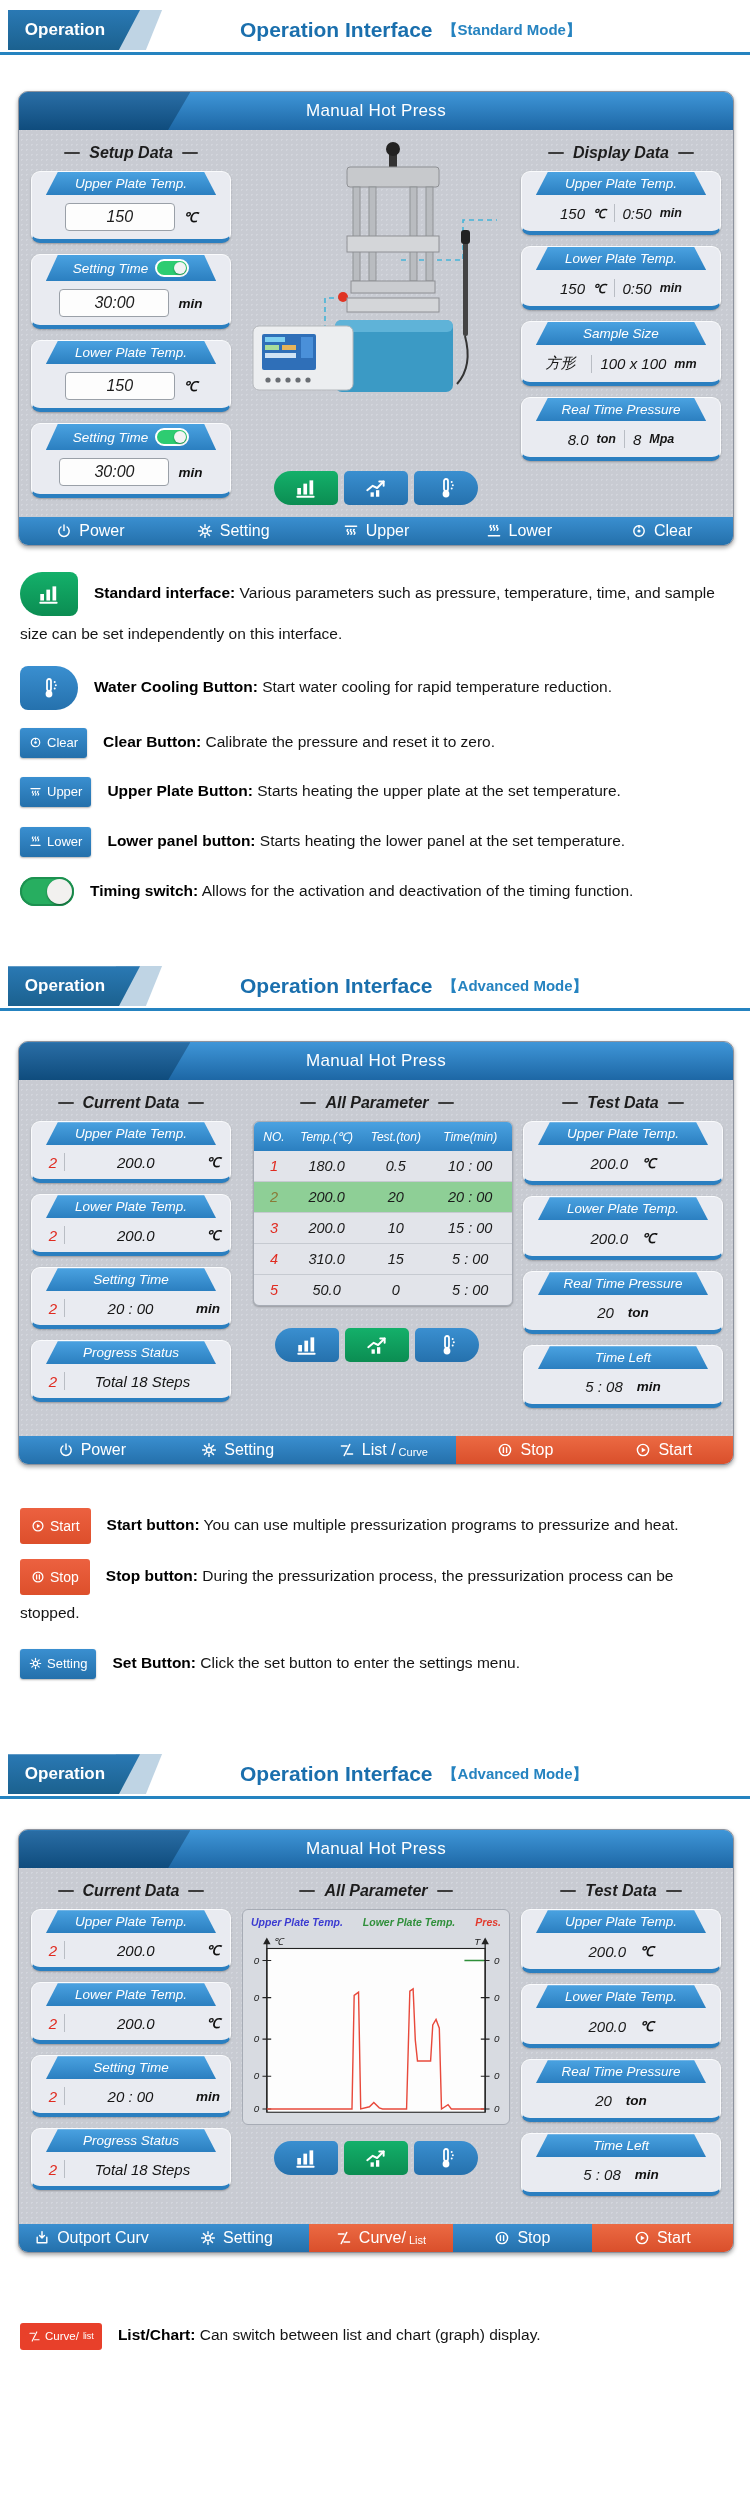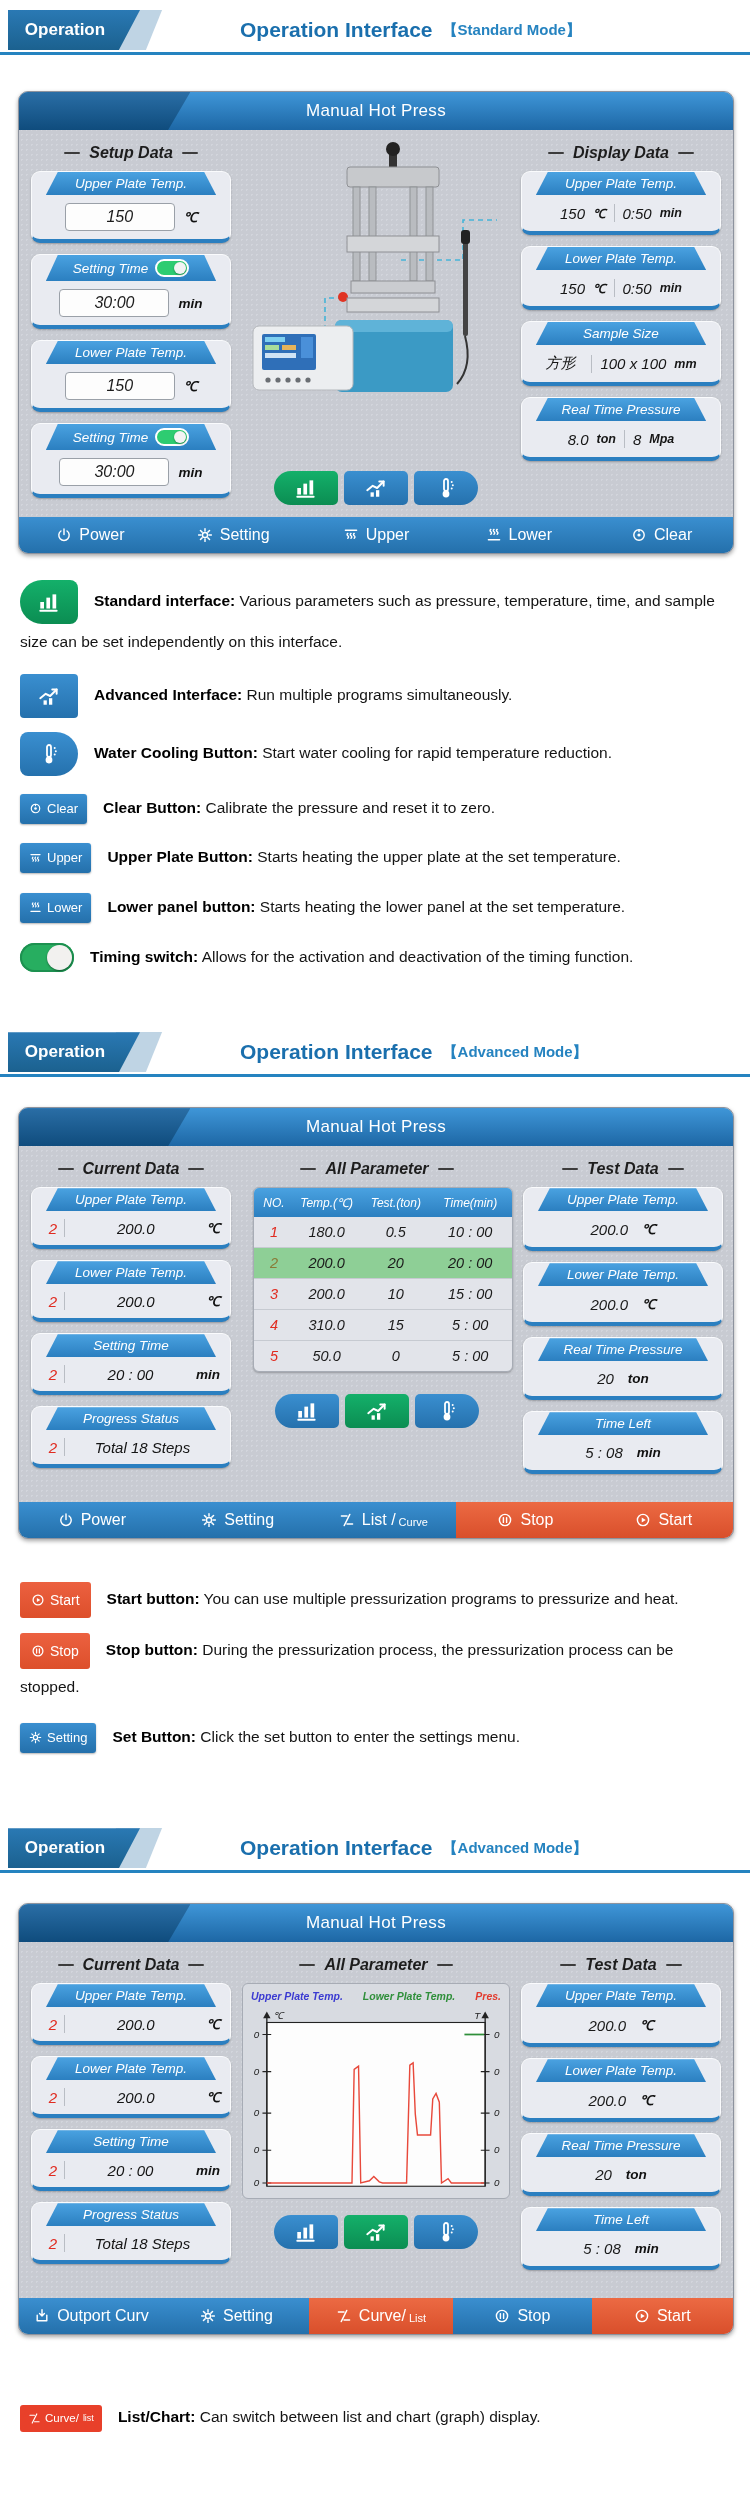--- a/index.html
+++ b/index.html
@@ -49,21 +49,21 @@
   
   .trio{display:flex;gap:6px;justify-content:center;margin-top:auto;padding:6px 0 4px;}
   .trio-btn{width:64px;height:34px;display:flex;align-items:center;justify-content:center;cursor:pointer;}
   .trio-btn.b-green{background:linear-gradient(180deg,#14b06a,#0b8d52);}
   .trio-btn.b-blue{background:linear-gradient(180deg,#3a8fd0,#2571ad);}
   .trio-btn:first-child{border-radius:17px 5px 5px 17px;}
   .trio-btn:nth-child(2){border-radius:5px;}
   .trio-btn:last-child{border-radius:5px 17px 17px 5px;}
 
   
-  .panel-nav{height:36px;display:flex;color:#fff;font-size:16px;}
+  .panel-nav{height:28px;display:flex;color:#fff;font-size:16px;}
   .nav-seg{display:flex;}
   .seg-blue{background:linear-gradient(180deg,#3a8fd0,#2470ab);}
   .seg-orange{background:linear-gradient(180deg,#ec6a43,#d94f2b);}
   .nav-item{flex:1;display:flex;align-items:center;justify-content:center;gap:7px;cursor:pointer;white-space:nowrap;}
   .nav-sub{font-size:11px;align-self:center;margin-left:-4px;margin-top:4px;}
 
   
   .ptable{width:258px;background:#e2e4ea;border:1px solid #a7acb5;border-radius:6px;overflow:hidden;box-shadow:0 1px 2px rgba(0,0,0,.25);margin-left:12px;}
   .trow{display:grid;grid-template-columns:36px 1fr 1fr 1.15fr;align-items:center;}
   .thead{background:linear-gradient(180deg,#4aa2e1,#2b7fc0);color:#fff;font-size:12px;padding:6px 2px;}
@@ -353,30 +353,20 @@
 <div class="notes">
   <p class="note">
     <span class="nb nb-standard">
       <svg class="i22" viewBox="0 0 22 20">
           <rect x="3" y="10" width="3.4" height="6" class="stf"></rect>
           <rect x="8.6" y="6" width="3.4" height="10" class="stf"></rect>
           <rect x="14.2" y="3" width="3.4" height="13" class="stf"></rect>
           <path d="M3 18h15" class="st"></path>
         </svg>
     </span><b>Standard interface:</b><span> Various parameters such as pressure, temperature, time, and sample size can be set independently on this interface.</span>
-  </p>
-  <p class="note">
-    <span class="nb nb-advanced">
-      <svg class="i22" viewBox="0 0 22 20">
-          <path d="M3 12l5-4 4 2 6-6" class="st"></path>
-          <path d="M14 4h4v4" class="st"></path>
-          <rect x="6" y="14" width="3" height="4" class="stf"></rect>
-          <rect x="11" y="12" width="3" height="6" class="stf"></rect>
-        </svg>
-    </span><b>Advanced Interface:</b><span> Run multiple programs simultaneously.</span>
   </p>
   <p class="note">
     <span class="nb nb-cooling">
       <svg class="i22" viewBox="0 0 20 22">
           <rect x="8" y="2" width="4" height="12" rx="2" class="st"></rect>
           <circle cx="10" cy="17" r="3.4" class="stf"></circle>
           <circle cx="15.7" cy="5" r="1" class="stf"></circle>
           <circle cx="16.8" cy="8.2" r="1" class="stf"></circle>
           <circle cx="15.7" cy="11.4" r="1" class="stf"></circle>
         </svg>

